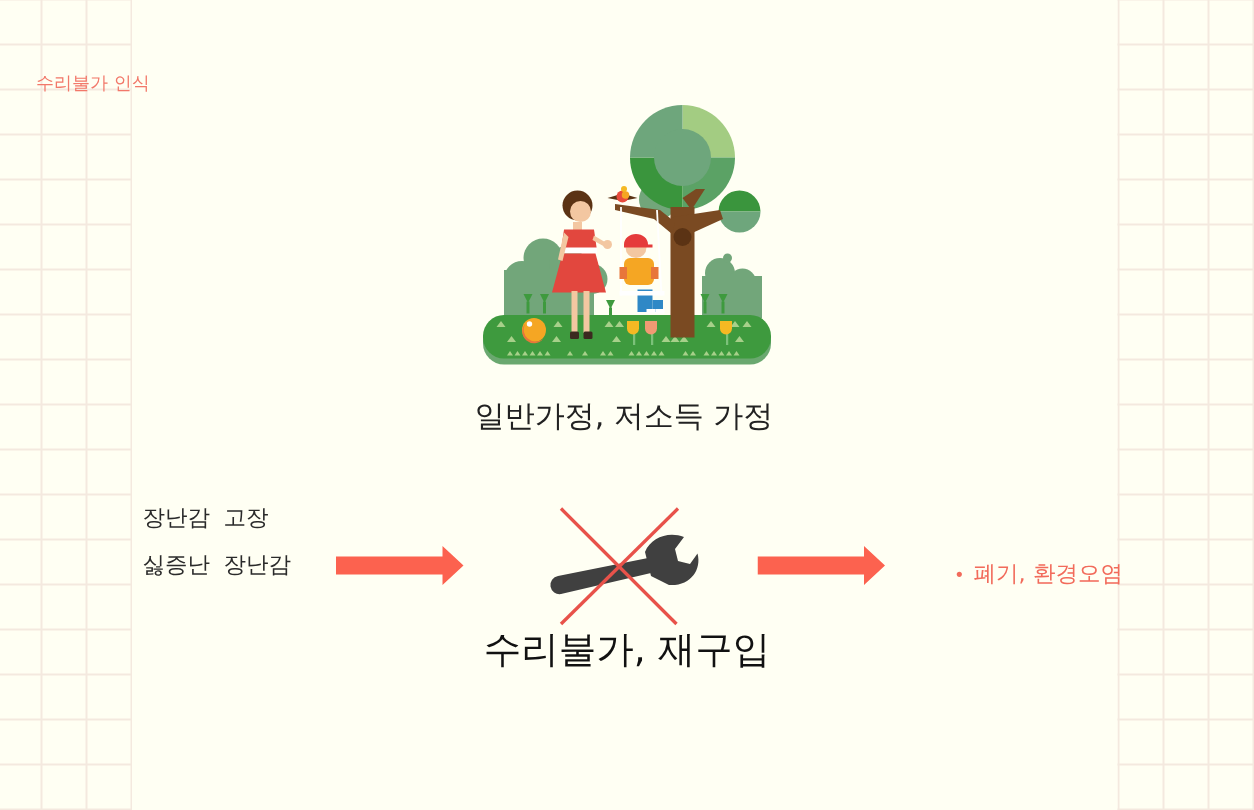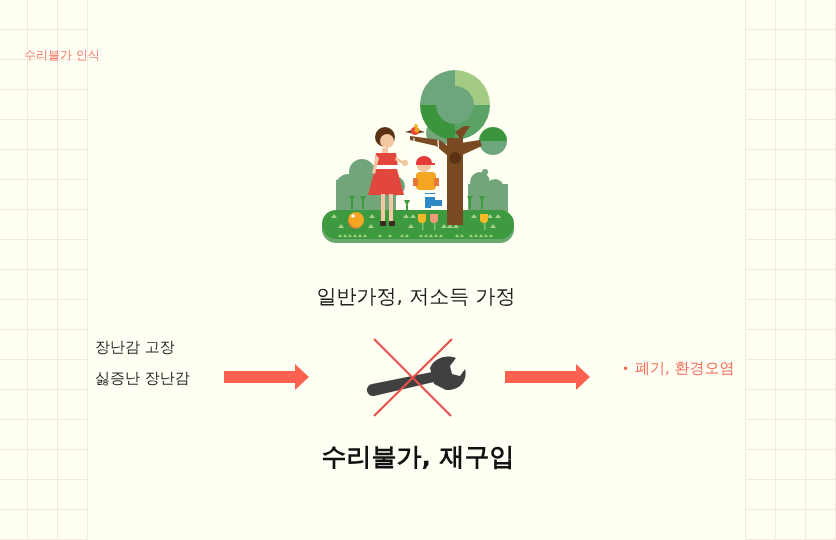--- a/index.html
+++ b/index.html
@@ -16,35 +16,35 @@
       background-size: 30px 30px;
     }
     .grid-left { left: 0; width: 88px; background-position: -3px -1px; }
     .grid-right { left: 745px; width: 91px; background-position: 0px -1px; }
     .section-label {
       position: absolute; left: 24px; top: 47px;
       font-size: 12px; color: #f2786a; letter-spacing: 0px;
     }
     .illustration { position: absolute; left: 318px; top: 62px; width: 204px; height: 186px; }
     .caption-top {
-      position: absolute; left: 0; width: 836px; top: 283px; text-align: center;
+      position: absolute; left: 0; width: 836px; top: 264px; text-align: center;
       font-size: 20px; color: #222; padding-left: 0;
     }
     .caption-top span { position: relative; left: -2px; }
-    .left-list { position: absolute; left: 95px; top: 336px; margin: 0; padding: 0; list-style: none; }
+    .left-list { position: absolute; left: 95px; top: 336px; margin: 0; padding: 0; list-style: none; font-family: Liberation Mono, monospace; }
     .left-list li { font-size: 15px; color: #2a2a2a; height: 31px; line-height: 22px; }
     .arrow { position: absolute; }
     .arrow-1 { left: 224px; top: 363px; }
     .arrow-2 { left: 505px; top: 363px; }
     .wrench-icon { position: absolute; left: 360px; top: 336px; }
     .caption-bottom {
-      position: absolute; left: 0; width: 836px; top: 440px; text-align: center;
-      font-size: 25px; font-weight: bold; color: #111;
-    }
-    .right-list { position: absolute; left: 618px; top: 352px; margin: 4px; padding: 0; list-style: none; }
+      position: absolute; left: 0; width: 836px; top: 416px; text-align: center;
+      font-size: 25px; font-weight: normal; color: #111;
+    }
+    .right-list { position: absolute; left: 618px; top: 352px; margin: 18px; padding: 0; list-style: none; }
     .right-list li { font-size: 15px; color: #f26b5b; height: 32px; line-height: 24px; }
     .right-list li .bullet { font-size: 12px; margin-right: 6px; }
   </style>
 </head>
 <body>
 
 <div class="grid grid-left"></div>
 <div class="grid grid-right"></div>
 
 <div class="section-label">수리불가 인식</div>

